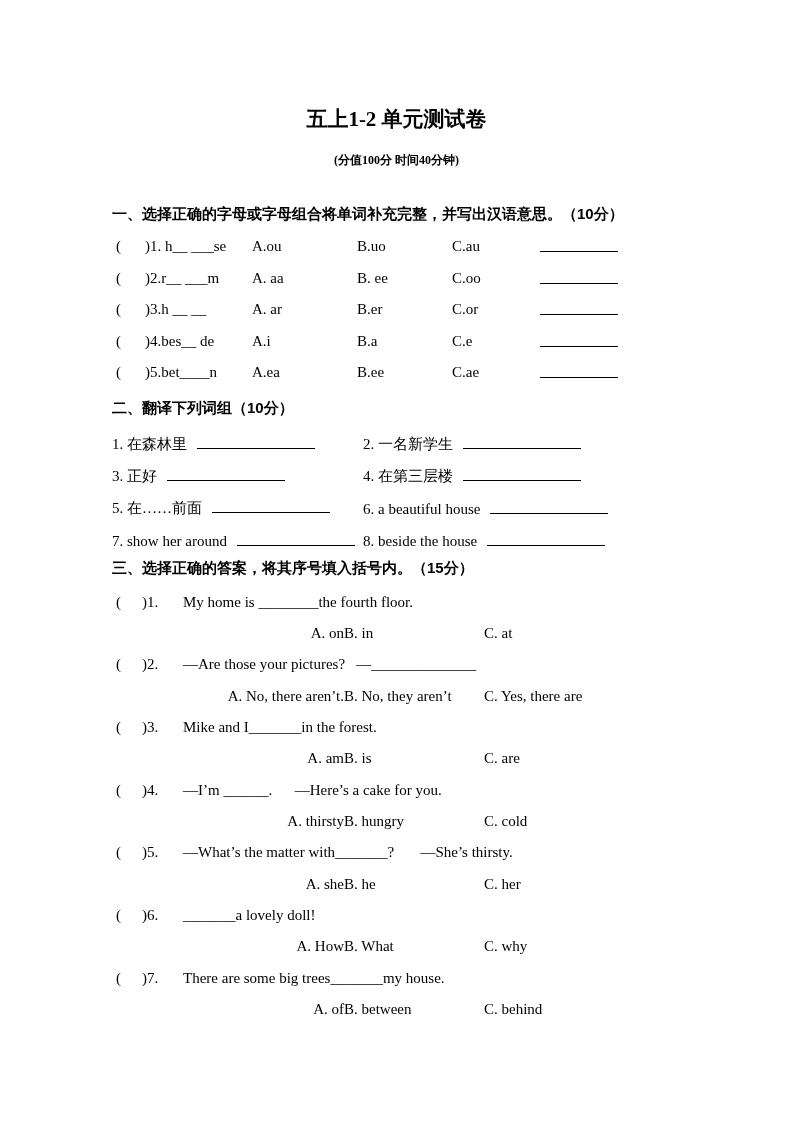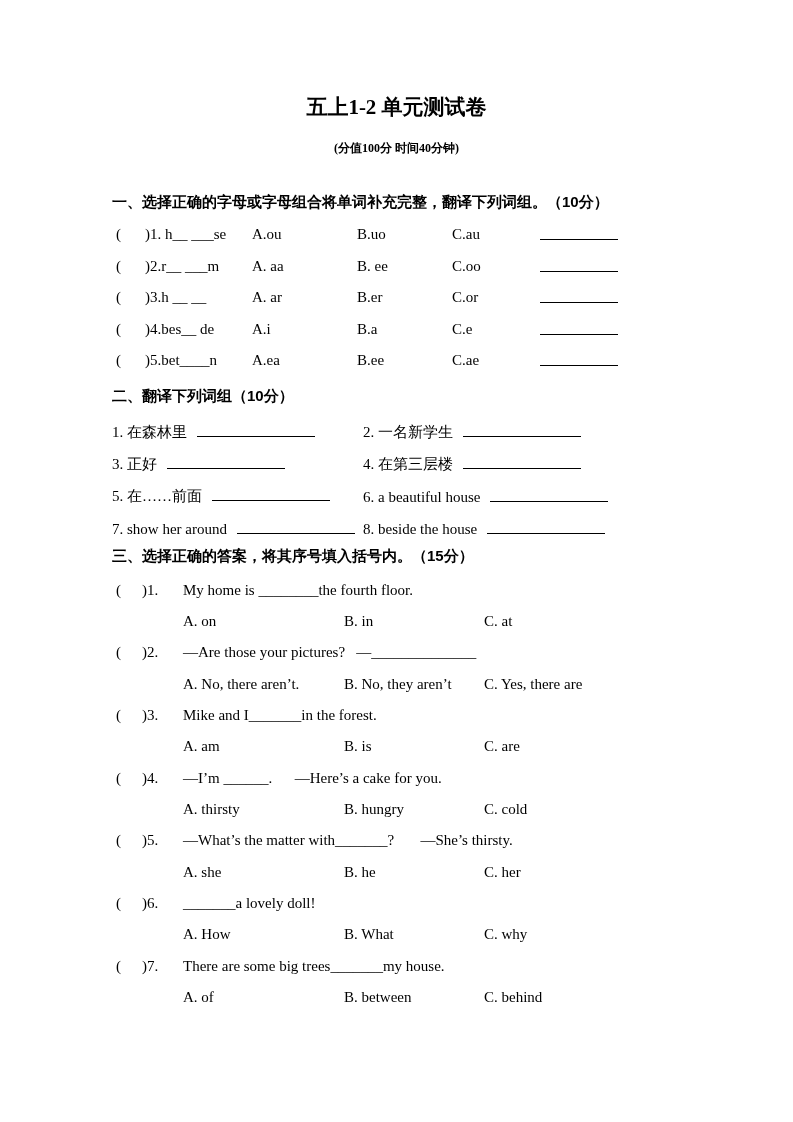--- a/index.html
+++ b/index.html
@@ -4,21 +4,21 @@
 <style>
   html,body{margin:0;padding:0;background:#ffffff;}
   .page{
     width:793px;height:1122px;background:#ffffff;color:#000;
     font-family:"Liberation Serif","DejaVu Serif",serif;
     font-size:15px;overflow:hidden;position:relative;
   }
   .content{padding:95px 112px 0 112px;}
   .bind{white-space:pre-wrap;}
 
-  .title{margin:0;text-align:center;font-size:21px;line-height:24px;font-weight:bold;}
+  .title{margin:12px;text-align:center;font-size:21px;line-height:24px;font-weight:bold;}
   .subtitle{margin:19px 0 0 0;text-align:center;font-size:12px;line-height:20px;font-weight:bold;}
 
   .sec-head{
     margin:0;font-weight:bold;font-size:15px;line-height:20px;
     font-family:"Liberation Sans","DejaVu Sans",sans-serif;
   }
   .s1-head{margin-top:34px;}
   .s2-head{margin-top:9px;}
   .s3-head{margin-top:8px;}
 
@@ -45,34 +45,34 @@
 
   
   .s3-qs{margin-top:9px;}
   .q-line{
     height:31.35px;display:grid;align-items:center;padding-left:4px;
     grid-template-columns:26px 41px 1fr;
   }
   .opt-line{
     height:31.35px;display:flex;align-items:center;padding-left:71px;
   }
-  .optA{display:inline-block;width:161px;flex:none;}
+  .optA{display:inline-block;width:161px;flex:none;text-align:right;}
   .optB{display:inline-block;width:140px;flex:none;}
   .optC{display:inline-block;}
 </style>
 </head>
 <body>
 
 <div class="page">
   <div class="content">
 
     <h1 class="title bind">五上1-2 单元测试卷</h1>
     <p class="subtitle bind">(分值100分 时间40分钟)</p>
 
-    <p class="sec-head s1-head bind">一、选择正确的字母或字母组合将单词补充完整，翻译下列词组。（10分）</p>
+    <p class="sec-head s1-head bind">一、选择正确的字母或字母组合将单词补充完整，并写出汉语意思。（10分）</p>
     <div class="s1-rows">
 
       <div class="s1-row">
         <span class="bind">(</span>
         <span class="bind">)1. h__ ___se</span>
         <span class="bind">A.ou</span>
         <span class="bind">B.uo</span>
         <span class="bind">C.au</span>
         <span><span class="blank1"></span></span>
       </div>

